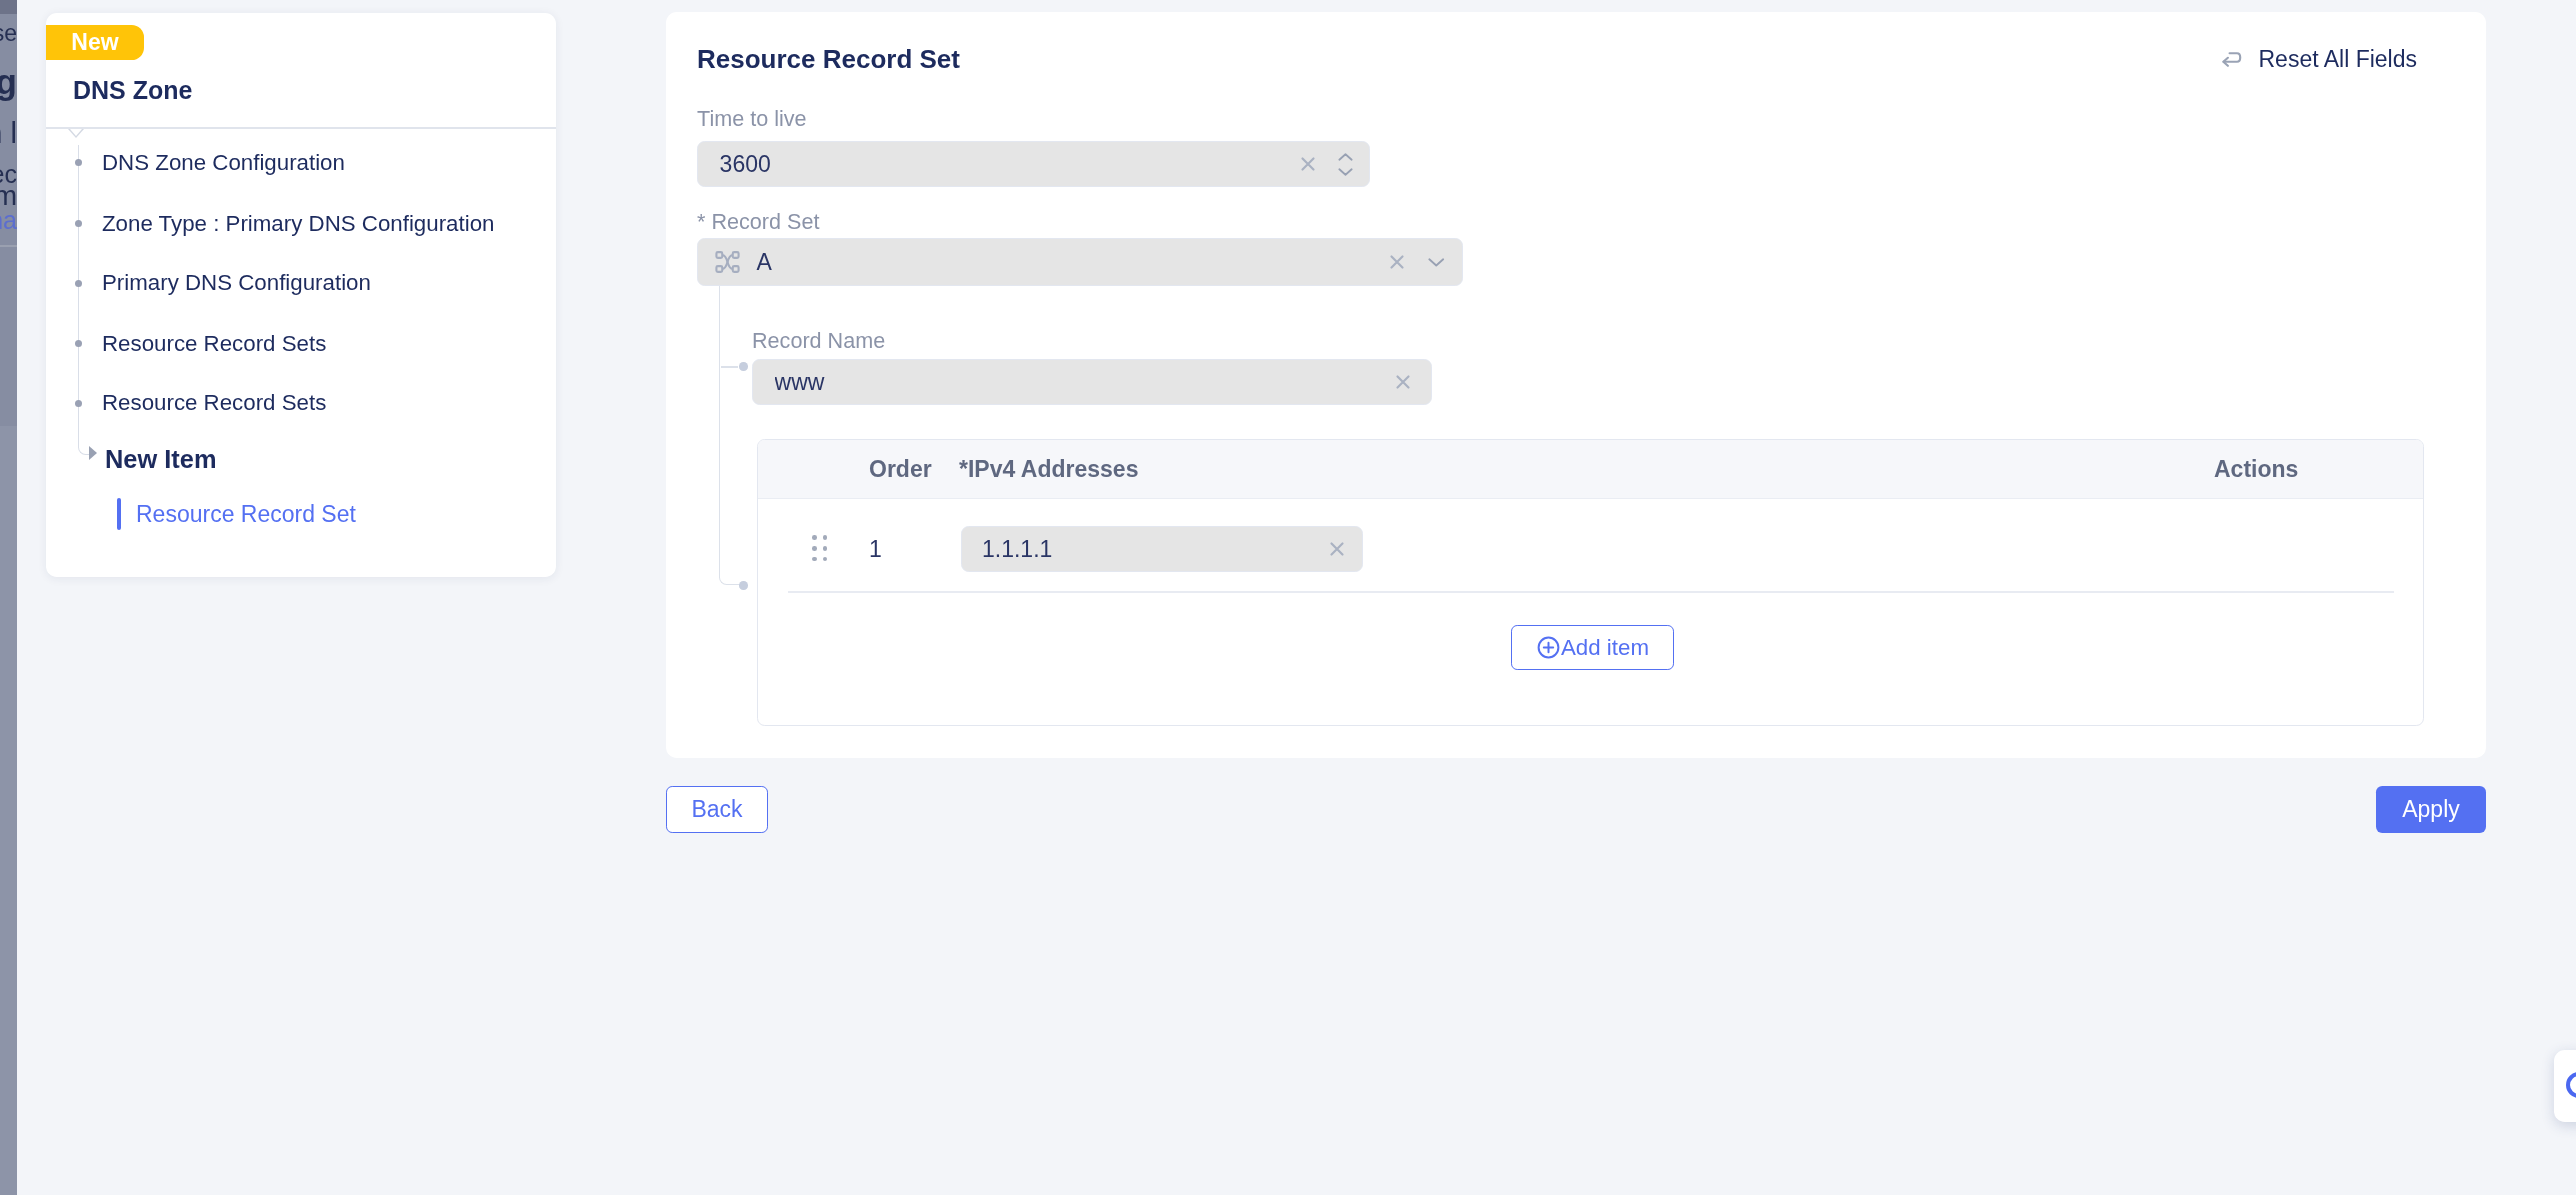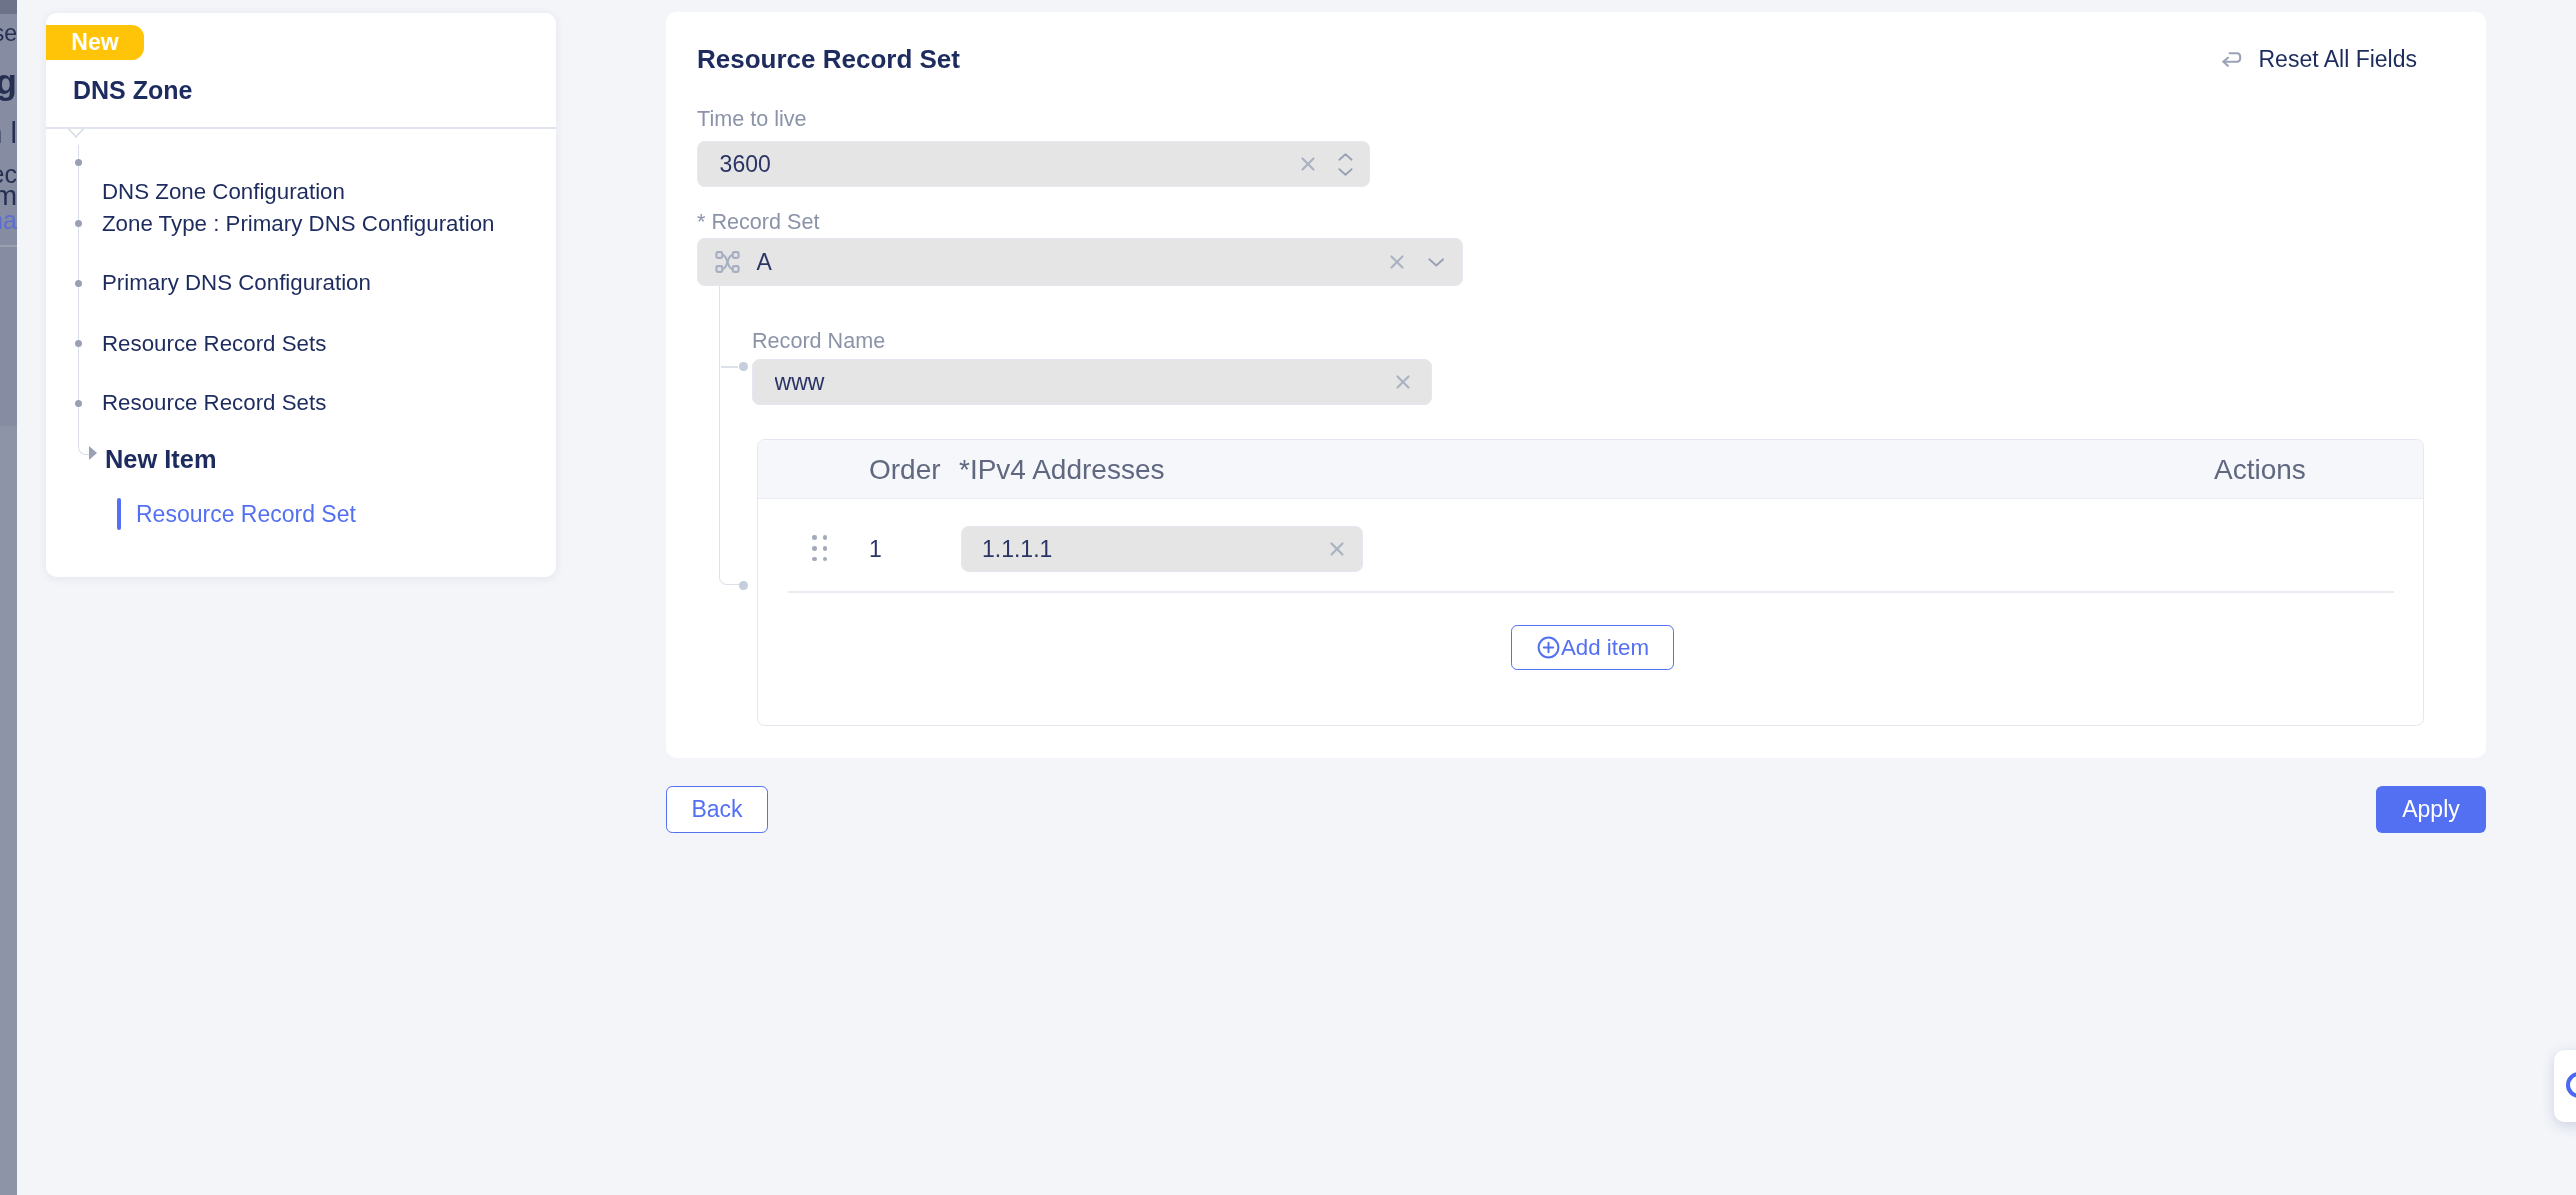--- a/index.html
+++ b/index.html
@@ -104,21 +104,21 @@
   }
   .branch-arm { position:absolute; left:55px; top:354px; width:17px; height:1.5px; background:#dce1ea; }
   .conn-dot { position:absolute; width:8.5px; height:8.5px; border-radius:50%; background:#c6cede; }
 
   
   .ipv4-table {
     position:absolute; left:91px; top:427px; width:1667px; height:287px;
     border:1.5px solid #e3e7f0; border-radius:7.7px; background:#fff; overflow:hidden;
   }
   .table-head { position:absolute; left:0; top:0; width:100%; height:59px; background:#f6f7fa; border-bottom:1.5px solid #eaedf3; }
-  .th { position:absolute; top:0; height:59px; line-height:59px; font-size:28px; font-weight:400; color:#5f6880; white-space:nowrap; }
+  .th { position:absolute; top:0; height:59px; line-height:59px; font-size:23px; font-weight:700; color:#5f6880; white-space:nowrap; }
   .drag-handle {
     position:absolute; left:54px; top:95px; width:17px; height:29px;
     display:grid; grid-template-columns:4.6px 4.6px; grid-auto-rows:4.6px; gap:6.2px;
     cursor:grab;
   }
   .drag-handle i { background:#a2aaba; border-radius:50%; }
   .order-val { position:absolute; left:111px; top:94px; height:31px; line-height:31px; font-size:23px; color:#2a3565; }
   .row-divider { position:absolute; left:30px; top:151px; width:1606px; height:1.5px; background:#e8ebf2; }
   .add-item-btn {
     position:absolute; left:753px; top:185px; width:163px; height:45px;
@@ -173,21 +173,21 @@
   <div class="new-badge">New</div>
   <div class="nav-title">DNS Zone</div>
   <div class="nav-divider"></div>
   <div class="caret-outer"></div>
   <div class="caret-inner"></div>
 
   <div class="tree-line"></div>
   <div class="tree-arrow"></div>
 
   <div class="step-dot" style="top:146px;"></div>
-  <div class="nav-item" style="top:134px;margin-top:29px;">DNS Zone Configuration</div>
+  <div class="nav-item" style="top:134px;">DNS Zone Configuration</div>
 
   <div class="step-dot" style="top:207px;"></div>
   <div class="nav-item" style="top:195px;">Zone Type : Primary DNS Configuration</div>
 
   <div class="step-dot" style="top:267px;"></div>
   <div class="nav-item" style="top:254px;">Primary DNS Configuration</div>
 
   <div class="step-dot" style="top:327px;"></div>
   <div class="nav-item" style="top:315px;">Resource Record Sets</div>
 

